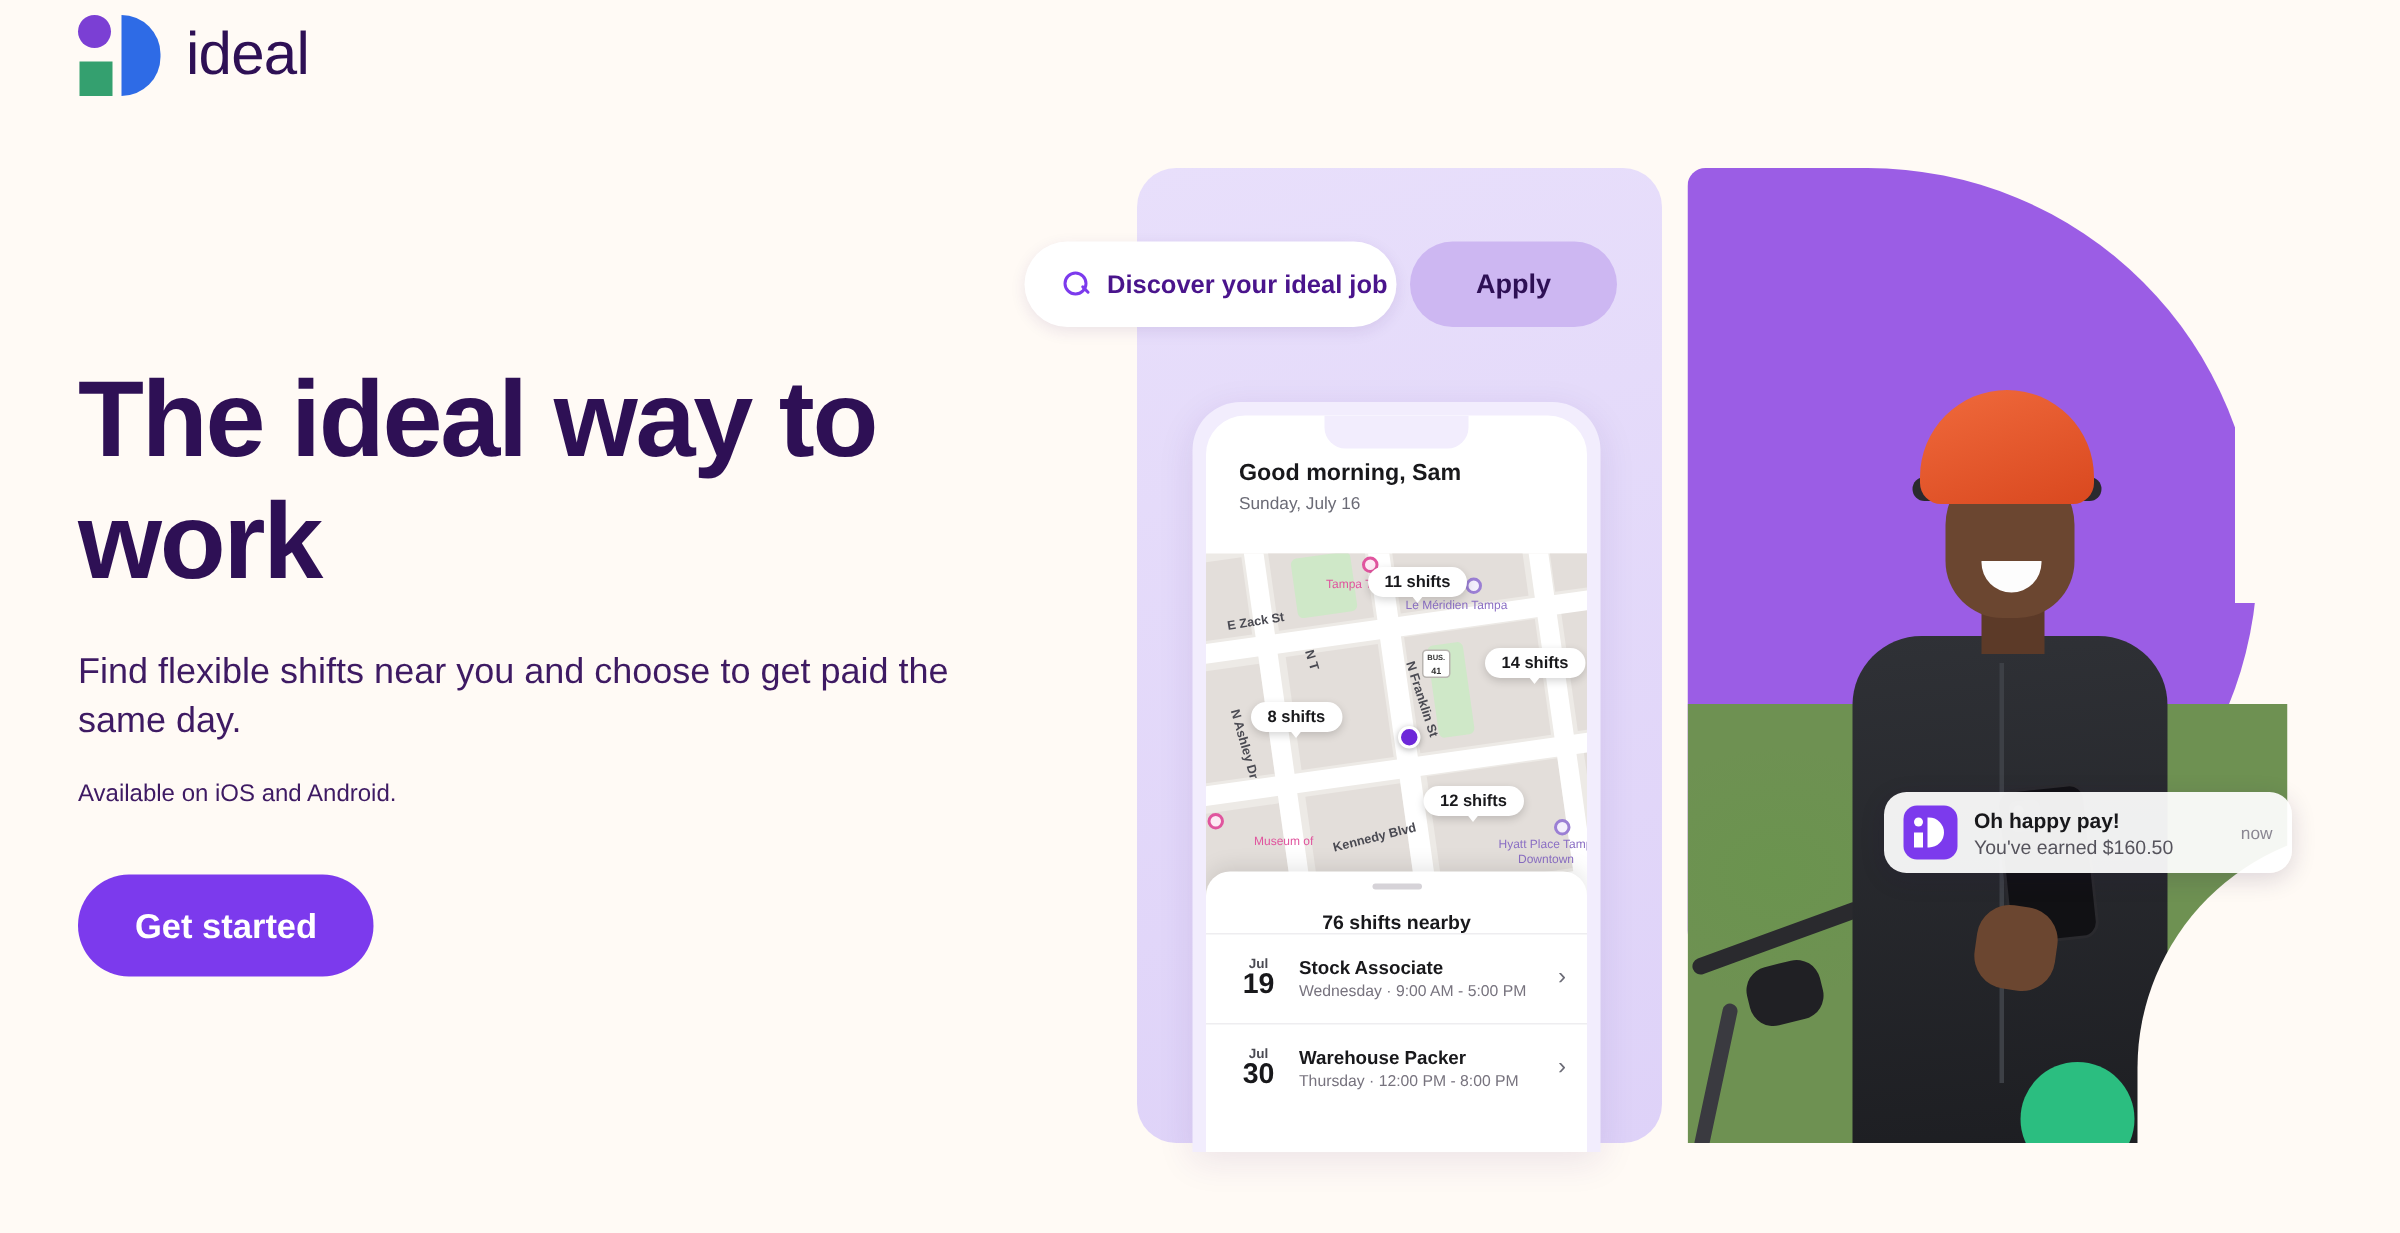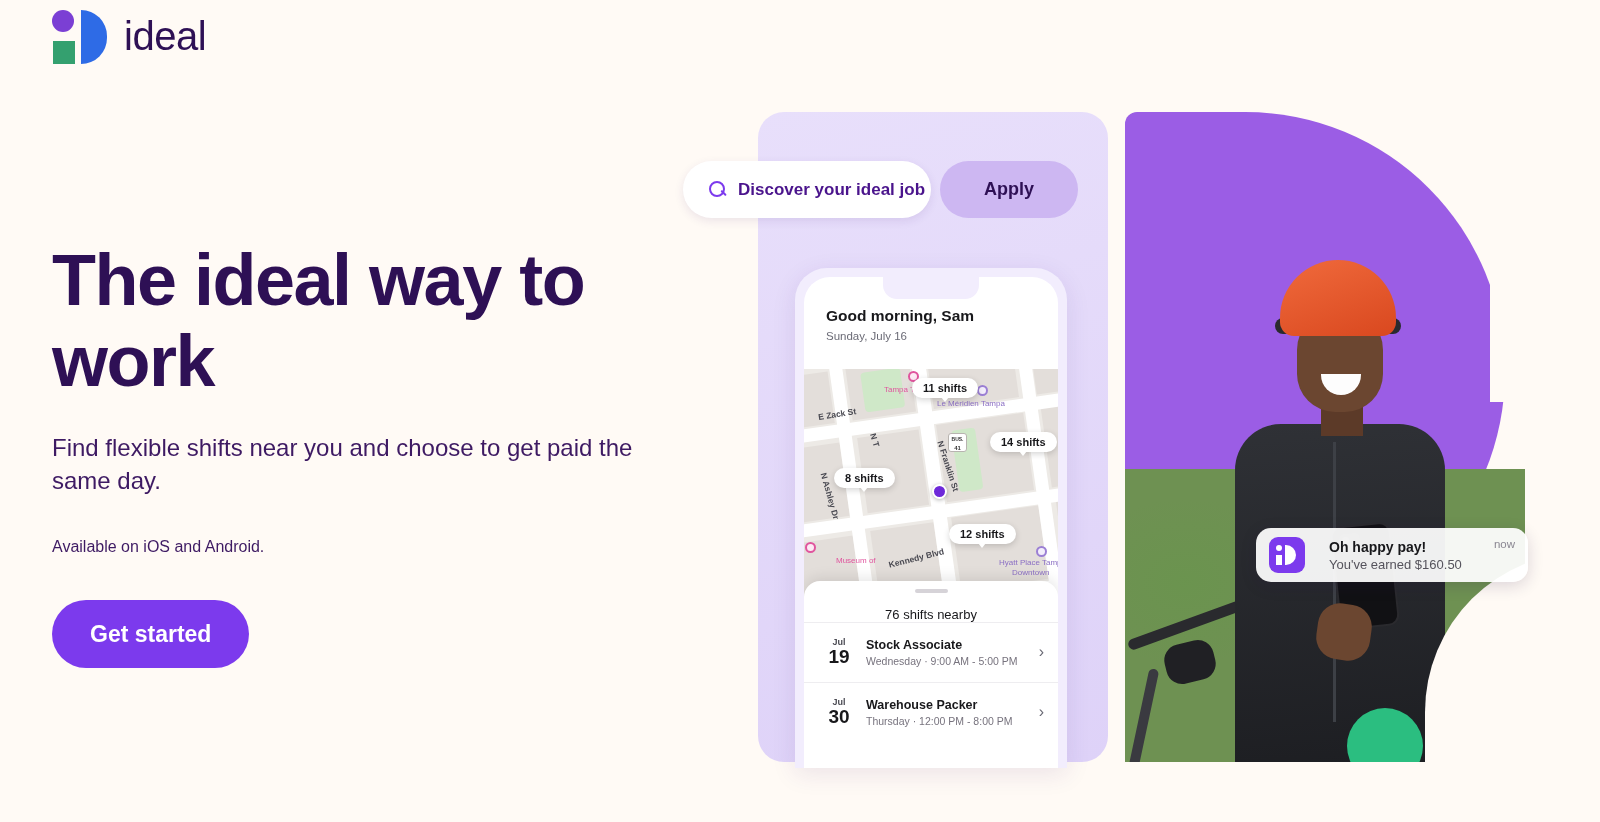--- a/index.html
+++ b/index.html
@@ -58,21 +58,21 @@
   .hero-copy { position:absolute; left:52px; top:240px; width:640px; }
   .hero-title {
     font-size:72px; line-height:1.12; font-weight:700;
     color:#2E1055; letter-spacing:-1.5px;
   }
   .hero-sub {
     margin-top:30px; font-size:24px; line-height:1.38;
     color:#3E1A63; font-weight:400; max-width:600px;
   }
   .hero-note {
-    margin-top:41px; font-size:16px; color:#3E1A63; font-weight:500;
+    margin-top:24px; font-size:16px; color:#3E1A63; font-weight:500;
   }
   .cta-btn {
     margin-top:44px; display:inline-flex; align-items:center; justify-content:center;
     height:68px; padding:0 38px; border-radius:34px;
     background:#7C3AED; color:#FFFFFF;
     font-size:23px; font-weight:700; border:none; cursor:pointer;
   }
 
   
   .panel {
@@ -184,21 +184,21 @@
   .sheet {
     position:absolute; left:0; right:0; bottom:0; height:187px;
     background:#FFFFFF; border-radius:16px 16px 0 0;
     box-shadow:0 -3px 14px rgba(0,0,0,.10); z-index:6;
   }
   .grabber {
     width:33px; height:4px; background:#D6D3D8; border-radius:2px;
     margin:8px auto 0; cursor:pointer;
   }
   .sheet-title {
-    text-align:center; font-size:13px; font-weight:400;
+    text-align:center; font-size:13px; font-weight:700;
     color:#18181B; margin-top:14px;
   }
   .shift-row {
     display:flex; align-items:center; padding:14px 14px 14px 16px;
     border-top:1px solid #EEEDF0; cursor:pointer;
   }
   .shift-row:first-of-type { border-top:1px solid #EEEDF0; margin-top:12px; }
   .date-box { width:38px; text-align:center; flex:none; }
   .date-mon { font-size:9px; font-weight:600; color:#4A4A52; }
   .date-day { font-size:19px; font-weight:700; color:#18181B; line-height:1.1; }
@@ -307,21 +307,21 @@
   }
   .mask-br {
     position:absolute; left:300px; bottom:0; width:180px; height:210px;
     background:#FFFAF5; border-radius:160px 0 0 0;
   }
 
   
   .notif {
     position:absolute; left:1256px; top:528px; width:272px; height:54px;
     background:rgba(255,255,255,.93); border-radius:15px;
-    display:flex; align-items:center; padding:4px 13px; gap:24px;
+    display:flex; align-items:center; padding:16px 13px; gap:11px;
     box-shadow:0 4px 16px rgba(40,20,70,.16); z-index:20;
   }
   .notif-icon {
     width:36px; height:36px; border-radius:9px; background:#7C3AED;
     position:relative; flex:none;
   }
   .ni-dot {
     position:absolute; left:7px; top:8px; width:6px; height:6px;
     border-radius:50%; background:#FFFFFF;
   }

